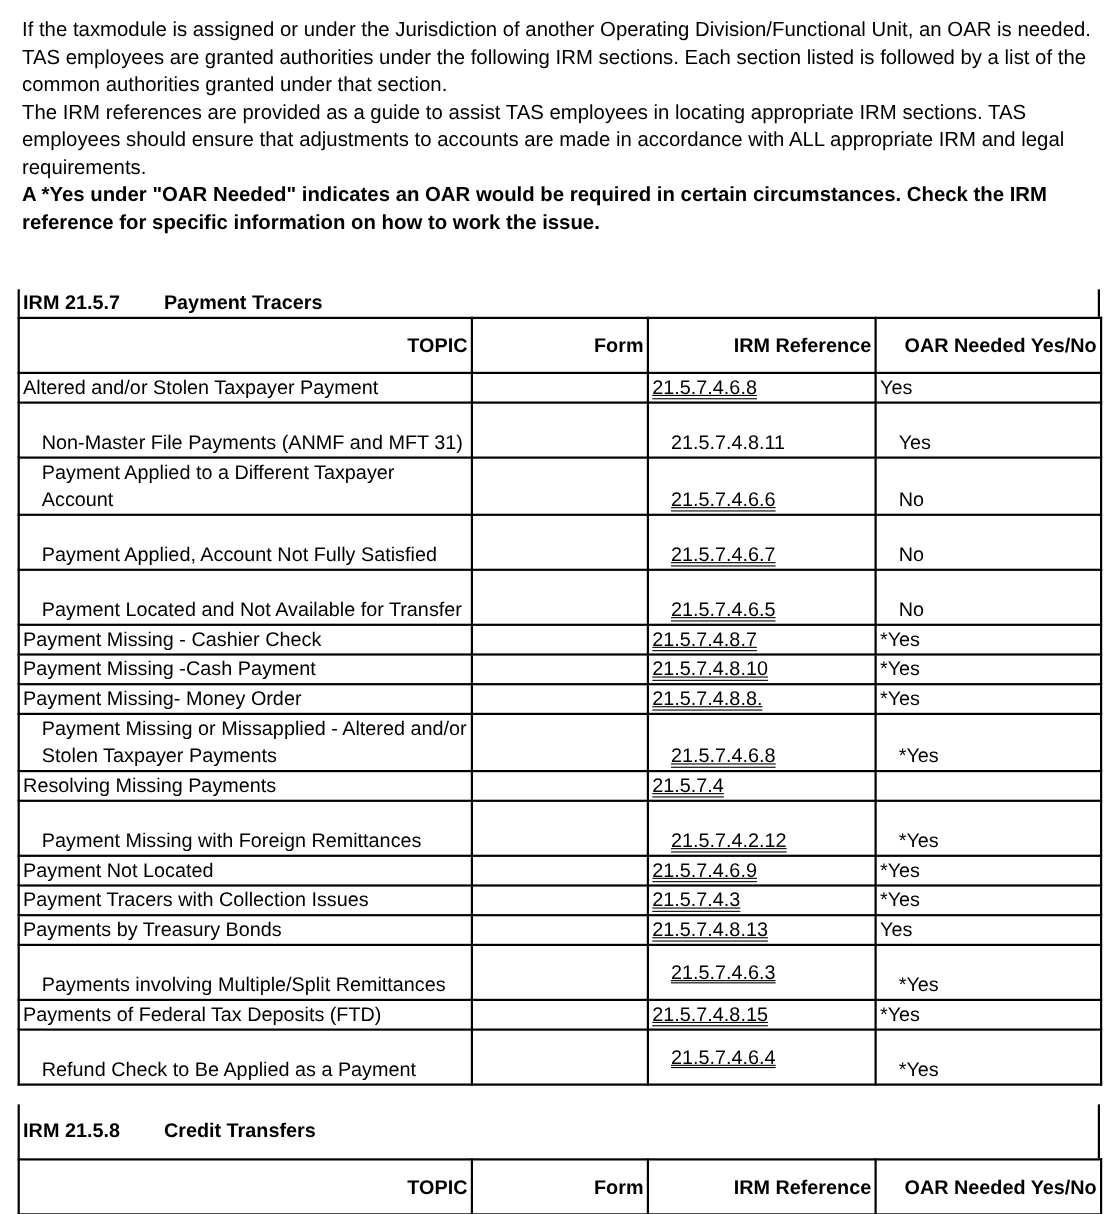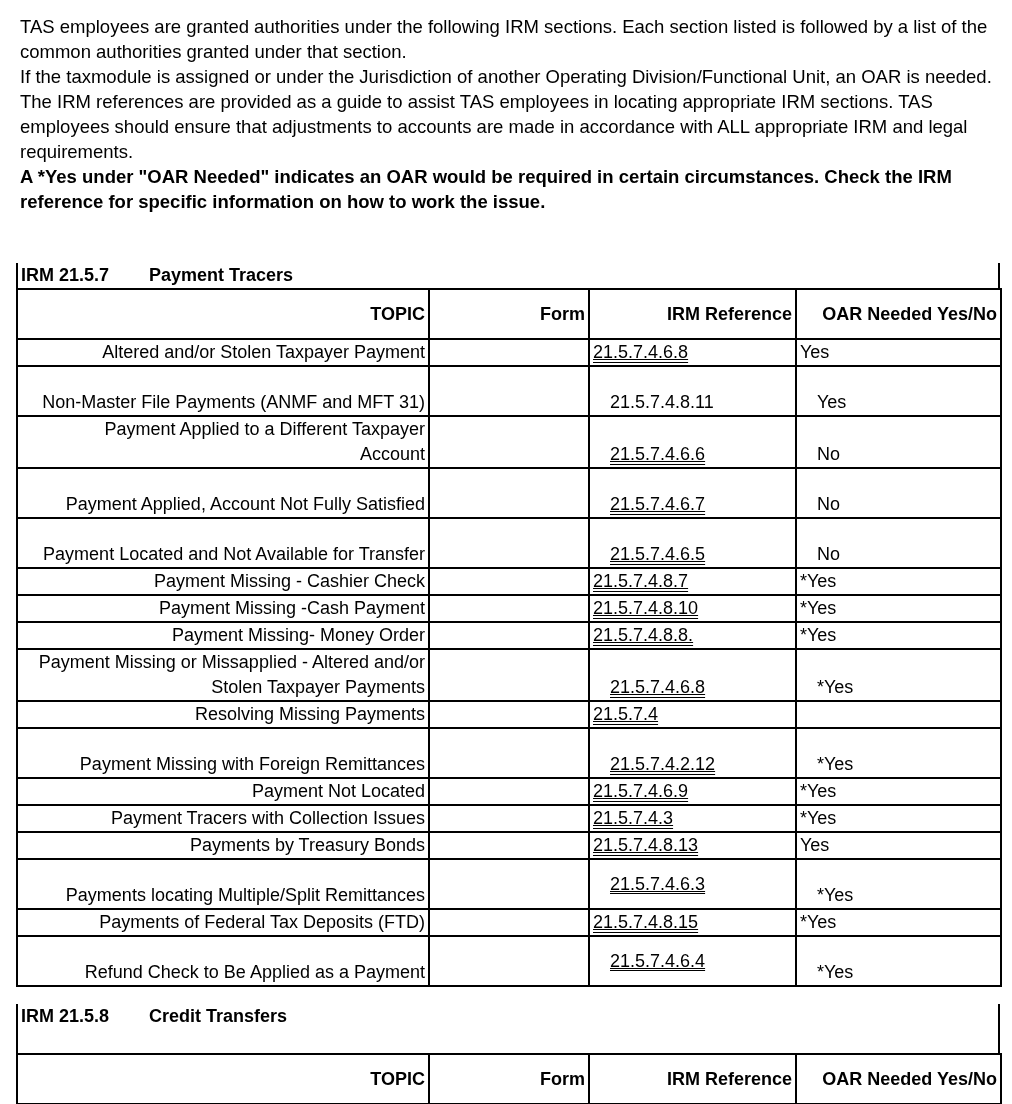--- a/index.html
+++ b/index.html
@@ -4,41 +4,41 @@
 <style>
   html, body { margin: 0; padding: 0; background: #ffffff; }
   body { width: 1012px; height: 1104px; position: relative; overflow: hidden;
          font-family: "Liberation Sans", sans-serif; color: #000; }
   .intro { position: absolute; left: 20px; top: 14px; width: 985px; font-size: 18.5px; line-height: 25px; }
   .intro p { margin: 0; }
   .intro .bold { font-weight: bold; }
   .sect { position: absolute; left: 16px; width: 984px; }
   .sect-head { height: 25px; border-left: 2px solid #000; border-right: 2px solid #000;
                font-weight: bold; font-size: 18px; line-height: 25px; padding-left: 3px; box-sizing: border-box;
-               display: flex; align-items: flex-start; }
+               display: flex; align-items: center; }
   .sect-head .num { width: 128px; display: inline-block; }
   table { border-collapse: collapse; width: 984px; table-layout: fixed; font-size: 18px; }
   td, th { border: 2px solid #000; padding: 0 3px; box-sizing: border-box; vertical-align: bottom; line-height: 25px; }
   th { font-weight: bold; height: 50px; vertical-align: middle; text-align: right; white-space: nowrap; }
-  td.topic { text-align: right; }
+  td.topic { text-align: left; }
   td.ref, td.oar { text-align: left; }
   td.ref span.dbl { text-decoration: underline double; }
   td.ref span.sgl { text-decoration: underline; margin-top: 34px; }
   td.ref span.none { text-decoration: none; }
   td.ref.mid { vertical-align: middle; }
   col.c1 { width: 412px; } col.c2 { width: 160px; } col.c3 { width: 207px; } col.c4 { width: 205px; }
   tr.h1 td { height: 25px; }
   tr.h2 td { height: 50px; padding-left: 20px; }
 </style>
 </head>
 <body>
 
 <div class="intro">
+  <p>If the taxmodule is assigned or under the Jurisdiction of another Operating Division/Functional Unit, an OAR is needed.</p>
   <p>TAS employees are granted authorities under the following IRM sections. Each section listed is followed by a list of the common authorities granted under that section.</p>
-  <p>If the taxmodule is assigned or under the Jurisdiction of another Operating Division/Functional Unit, an OAR is needed.</p>
   <p>The IRM references are provided as a guide to assist TAS employees in locating appropriate IRM sections. TAS employees should ensure that adjustments to accounts are made in accordance with ALL appropriate IRM and legal requirements.</p>
   <p class="bold">A *Yes under "OAR Needed" indicates an OAR would be required in certain circumstances. Check the IRM reference for specific information on how to work the issue.</p>
 </div>
 
 <div class="sect" style="top:263px;">
   <div class="sect-head">
     <span class="num">IRM 21.5.7</span>
     <span>Payment Tracers</span>
   </div>
   <table>
@@ -135,21 +135,21 @@
           <td class="ref"><span class="dbl">21.5.7.4.3</span></td>
           <td class="oar">*Yes</td>
         </tr>
         <tr class="h1">
           <td class="topic">Payments by Treasury Bonds</td>
           <td></td>
           <td class="ref"><span class="dbl">21.5.7.4.8.13</span></td>
           <td class="oar">Yes</td>
         </tr>
         <tr class="h2">
-          <td class="topic">Payments locating Multiple/Split Remittances</td>
+          <td class="topic">Payments involving Multiple/Split Remittances</td>
           <td></td>
           <td class="ref mid"><span class="dbl">21.5.7.4.6.3</span></td>
           <td class="oar">*Yes</td>
         </tr>
         <tr class="h1">
           <td class="topic">Payments of Federal Tax Deposits (FTD)</td>
           <td></td>
           <td class="ref"><span class="dbl">21.5.7.4.8.15</span></td>
           <td class="oar">*Yes</td>
         </tr>

